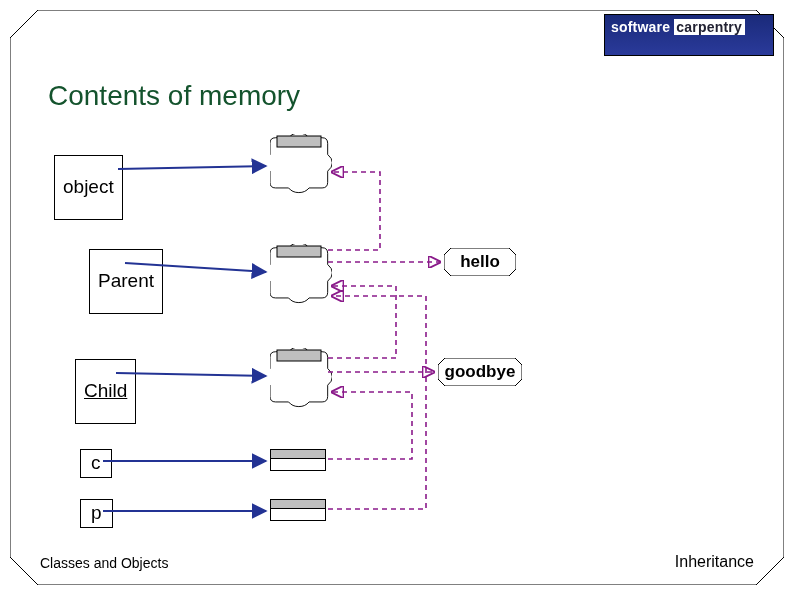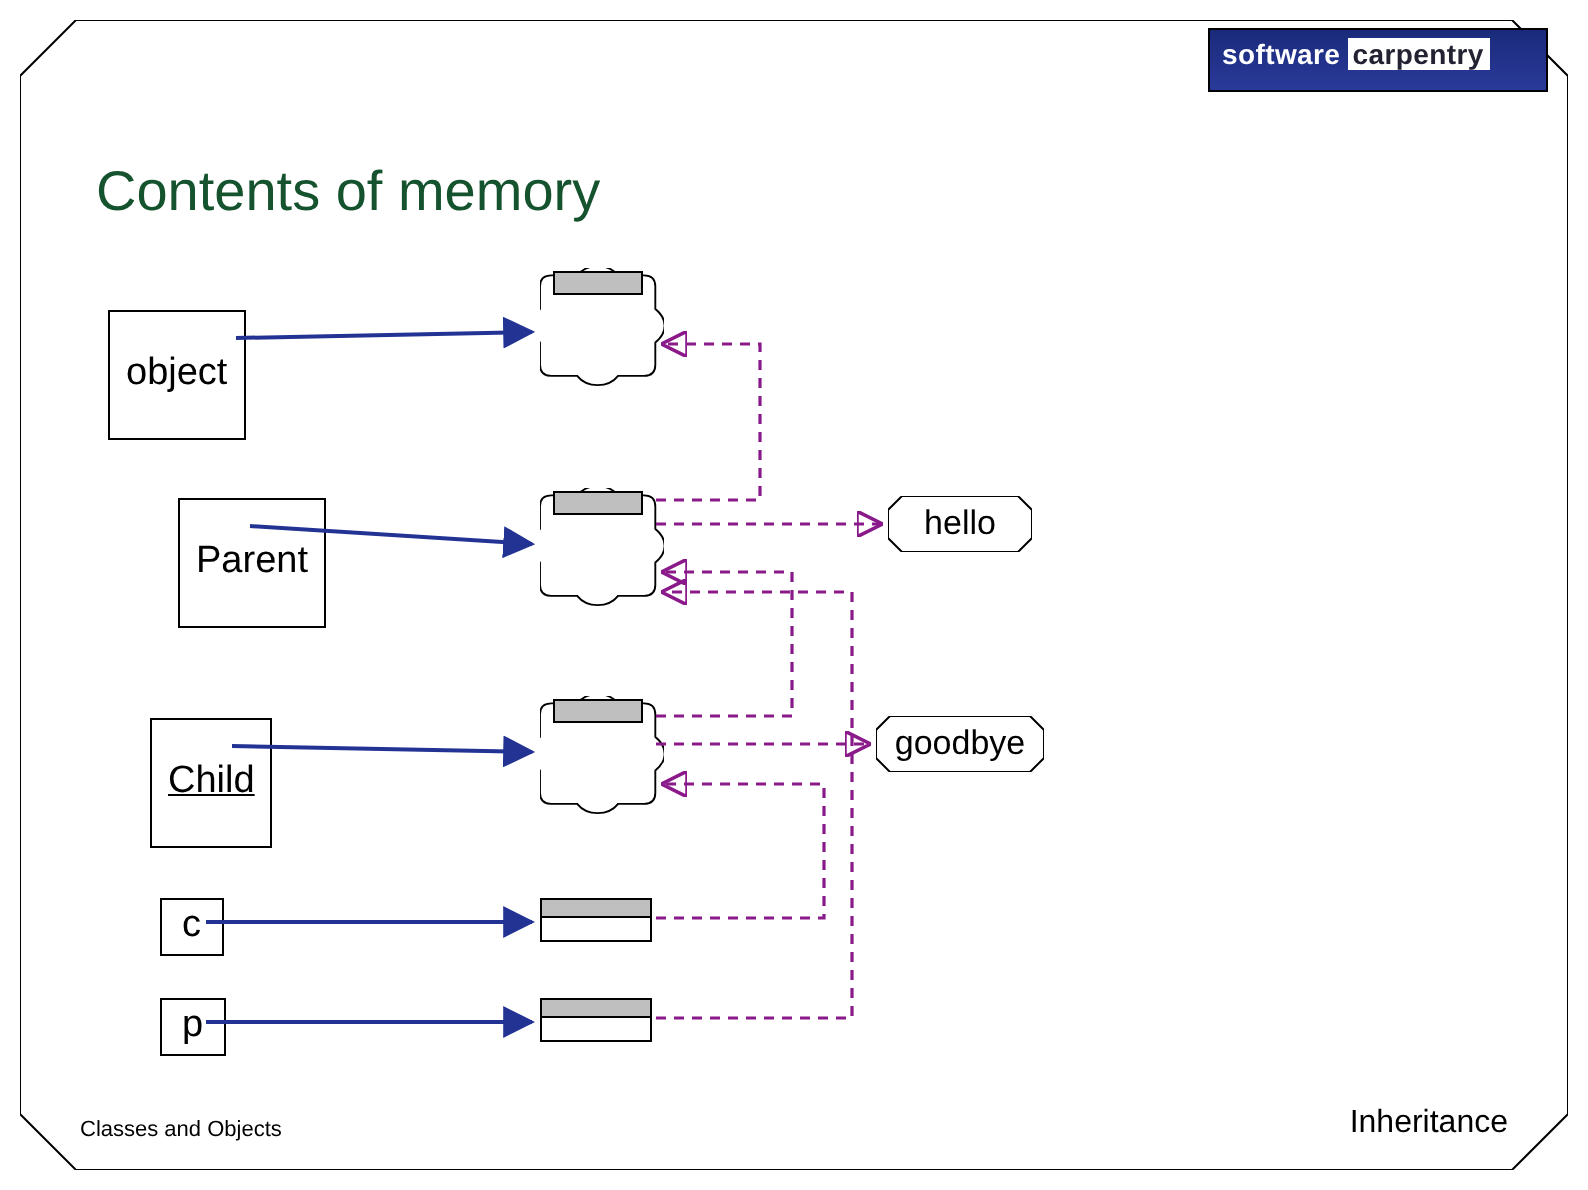--- a/index.html
+++ b/index.html
@@ -12,61 +12,62 @@
     overflow: hidden;
   }
   .slide-frame {
     position: absolute;
     left: 10px; top: 10px; right: 10px; bottom: 10px;
   }
   .slide-frame svg { position: absolute; left: 0; top: 0; }
   .logo {
     position: absolute;
     right: 20px; top: 14px;
-    width: 170px; height: 32px;
+    width: 170px; height: 42px;
     background: linear-gradient(#1a2a7a,#2a3a9a);
     border: 1px solid #000;
     color: #fff;
     font-size: 14px;
     line-height: 24px;
     padding-left: 6px;
     font-weight: bold;
     letter-spacing: 0.2px;
   }
   .logo .care { background: #fff; color: #223; padding: 0 3px 0 2px; font-weight: bold; }
   .title {
     position: absolute;
     left: 48px; top: 80px;
     font-size: 28px;
     color: #14532d;
   }
   .footer-left {
     position: absolute;
     left: 40px; bottom: 24px;
-    font-size: 11px;
+    font-size: 14px;
     color: #000;
     text-align: center;
   }
   .footer-right {
     position: absolute;
     right: 40px; bottom: 24px;
     font-size: 16px;
     color: #000;
     margin-left: 32px;
   }
   .label-box {
     position: absolute;
     border: 1px solid #000;
     background: #fff;
     font-size: 19px;
     padding: 20px 8px;
     line-height: 1.2;
   }
   .method-oct {
     position: absolute;
+    font-weight: bold;
   }
   .method-oct svg { display: block; }
   .method-oct .txt {
     position: absolute; left: 0; top: 0; width: 100%; height: 100%;
     display: flex; align-items: center; justify-content: center;
     font-size: 17px;
   }
   .obj-shape {
     position: absolute;
   }

